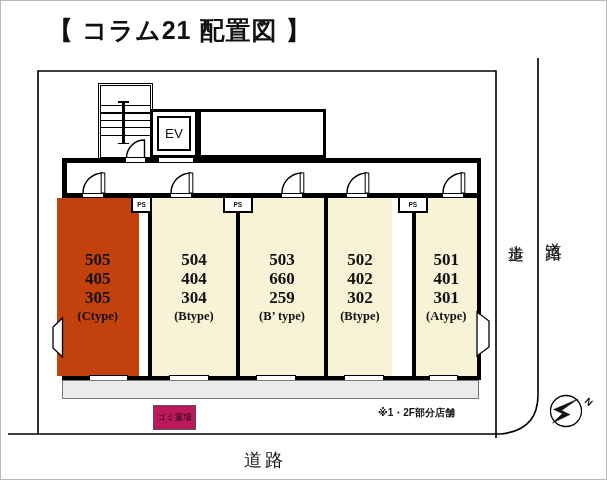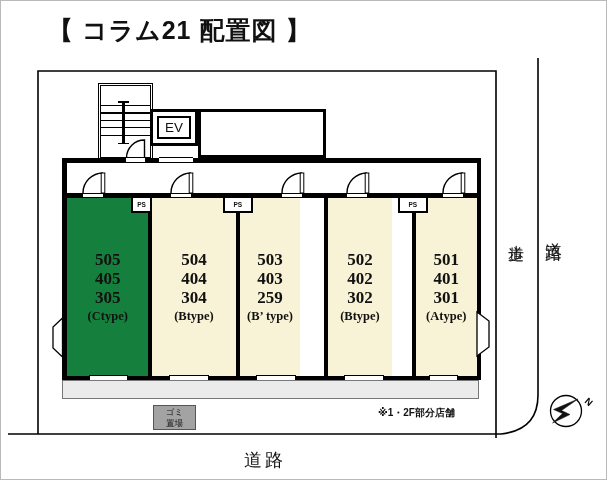--- a/index.html
+++ b/index.html
@@ -15,41 +15,41 @@
   }
   
   #stairs{position:absolute;left:97px;top:82px;width:53px;height:75px;border:1px solid #000;background:#fff;}
   #stairs .inner{position:absolute;left:1px;top:1px;right:1px;bottom:1px;border:1px solid #000;}
   #stairs .treads{
     position:absolute;left:2px;right:2px;top:21px;height:37px;
     background:repeating-linear-gradient(to bottom,#000 0 1.2px,transparent 1.2px 7.4px);
   }
   #stairs .rail{position:absolute;left:23px;top:17px;width:2.5px;height:43px;background:#000;}
   #stairs .railcap{position:absolute;left:19px;width:11px;height:1.5px;background:#000;}
-  #ev-shaft{position:absolute;left:149px;top:108px;width:48px;height:37px;border:3.5px solid #000;background:#fff;box-sizing:border-box;padding-left:16px;}
+  #ev-shaft{position:absolute;left:149px;top:108px;width:48px;height:49px;border:3.5px solid #000;background:#fff;box-sizing:border-box;padding-left:16px;}
   #ev-car{position:absolute;left:4px;top:4px;right:4px;bottom:4px;border:2px solid #000;
     display:flex;align-items:center;justify-content:center;font-size:13.5px;}
   #entry-hall{position:absolute;left:196.5px;top:108px;width:128px;height:49px;border:3.5px solid #000;background:#fff;box-sizing:border-box;}
   .unit{
     position:absolute;top:197px;height:177.5px;
     display:flex;flex-direction:column;align-items:center;justify-content:center;
     font-family:"Liberation Serif","DejaVu Serif",serif;font-weight:bold;
     font-size:17px;line-height:19px;text-align:center;
   }
   .unit .type{font-size:12.5px;line-height:15px;margin-top:2px;text-align:right;}
   .gap{position:absolute;background:#fff;border-top:1.2px solid #000;border-bottom:1.2px solid #000;box-sizing:border-box;}
   .window{position:absolute;top:373.5px;height:6.5px;background:#fff;border:1px solid #000;box-sizing:border-box;}
   #balcony{position:absolute;left:60.5px;top:379px;width:417.5px;height:19px;background:#ebebeb;border:1px solid #777;box-sizing:border-box;}
   .ps-box{
     position:absolute;top:194.5px;height:17px;background:#fff;border:2px solid #000;box-sizing:border-box;
     display:flex;align-items:center;justify-content:center;font-size:6.5px;font-weight:bold;z-index:6;
   }
   #garbage{
-    position:absolute;left:152px;top:404px;width:43px;height:25px;background:#a3a3a3;border:1px solid #555;
-    box-sizing:border-box;display:flex;flex-direction:column;align-items:center;justify-content:center;
+    position:absolute;left:152px;top:404px;width:43px;height:25px;background:#be185d;border:1px solid #555;
+    box-sizing:border-box;display:flex;align-items:center;justify-content:center;
     font-size:8.5px;line-height:10.5px;z-index:6;
   }
   #note{position:absolute;left:377px;top:405px;font-size:10px;font-weight:bold;white-space:nowrap;z-index:6;}
   .vtxt{position:absolute;writing-mode:vertical-rl;text-orientation:upright;letter-spacing:2px;white-space:nowrap;}
   #sidewalk-label{left:504px;top:231px;font-size:16px;}
   #road-label-side{left:541px;top:228px;font-size:17px;}
   #road-label-bottom{position:absolute;left:243px;top:447px;font-size:18px;letter-spacing:3px;}
   #linework{position:absolute;left:0;top:0;z-index:4;pointer-events:none;}
 </style>
 </head>
@@ -80,37 +80,37 @@
   <div class="wall" style="left:61px;top:374.5px;width:419px;height:4.5px;"></div>
 
   <div class="gap" style="left:125px;top:156px;width:19px;height:6px;z-index:5;"></div>
   <div class="gap" style="left:158px;top:156px;width:34px;height:6px;z-index:5;"></div>
   <div class="gap" style="left:82px;top:192px;width:20px;height:5px;z-index:5;"></div>
   <div class="gap" style="left:170px;top:192px;width:20px;height:5px;z-index:5;"></div>
   <div class="gap" style="left:281px;top:192px;width:20px;height:5px;z-index:5;"></div>
   <div class="gap" style="left:346px;top:192px;width:20px;height:5px;z-index:5;"></div>
   <div class="gap" style="left:442px;top:192px;width:20px;height:5px;z-index:5;"></div>
 
-  <div class="unit" style="left:66px;width:81.5px;background:#15803d;">
+  <div class="unit" style="left:56px;width:81.5px;background:#c2410c;">
     <div>505</div>
     <div>405</div>
     <div>305</div>
     <div class="type">(Ctype)</div>
   </div>
   <div class="wall" style="left:147px;top:197px;width:4px;height:177.5px;"></div>
   <div class="unit" style="left:151px;width:84px;background:#f8f3d6;">
     <div>504</div>
     <div>404</div>
     <div>304</div>
     <div class="type">(Btype)</div>
   </div>
   <div class="wall" style="left:235px;top:197px;width:4px;height:177.5px;"></div>
-  <div class="unit" style="left:239px;width:60px;background:#f8f3d6;">
+  <div class="unit" style="left:239px;width:84px;background:#f8f3d6;">
     <div>503</div>
-    <div>403</div>
+    <div>660</div>
     <div>259</div>
     <div class="type">(B’ type)</div>
   </div>
   <div class="wall" style="left:323px;top:197px;width:4px;height:177.5px;"></div>
   <div class="unit" style="left:327px;width:64px;background:#f8f3d6;">
     <div>502</div>
     <div>402</div>
     <div>302</div>
     <div class="type">(Btype)</div>
   </div>

